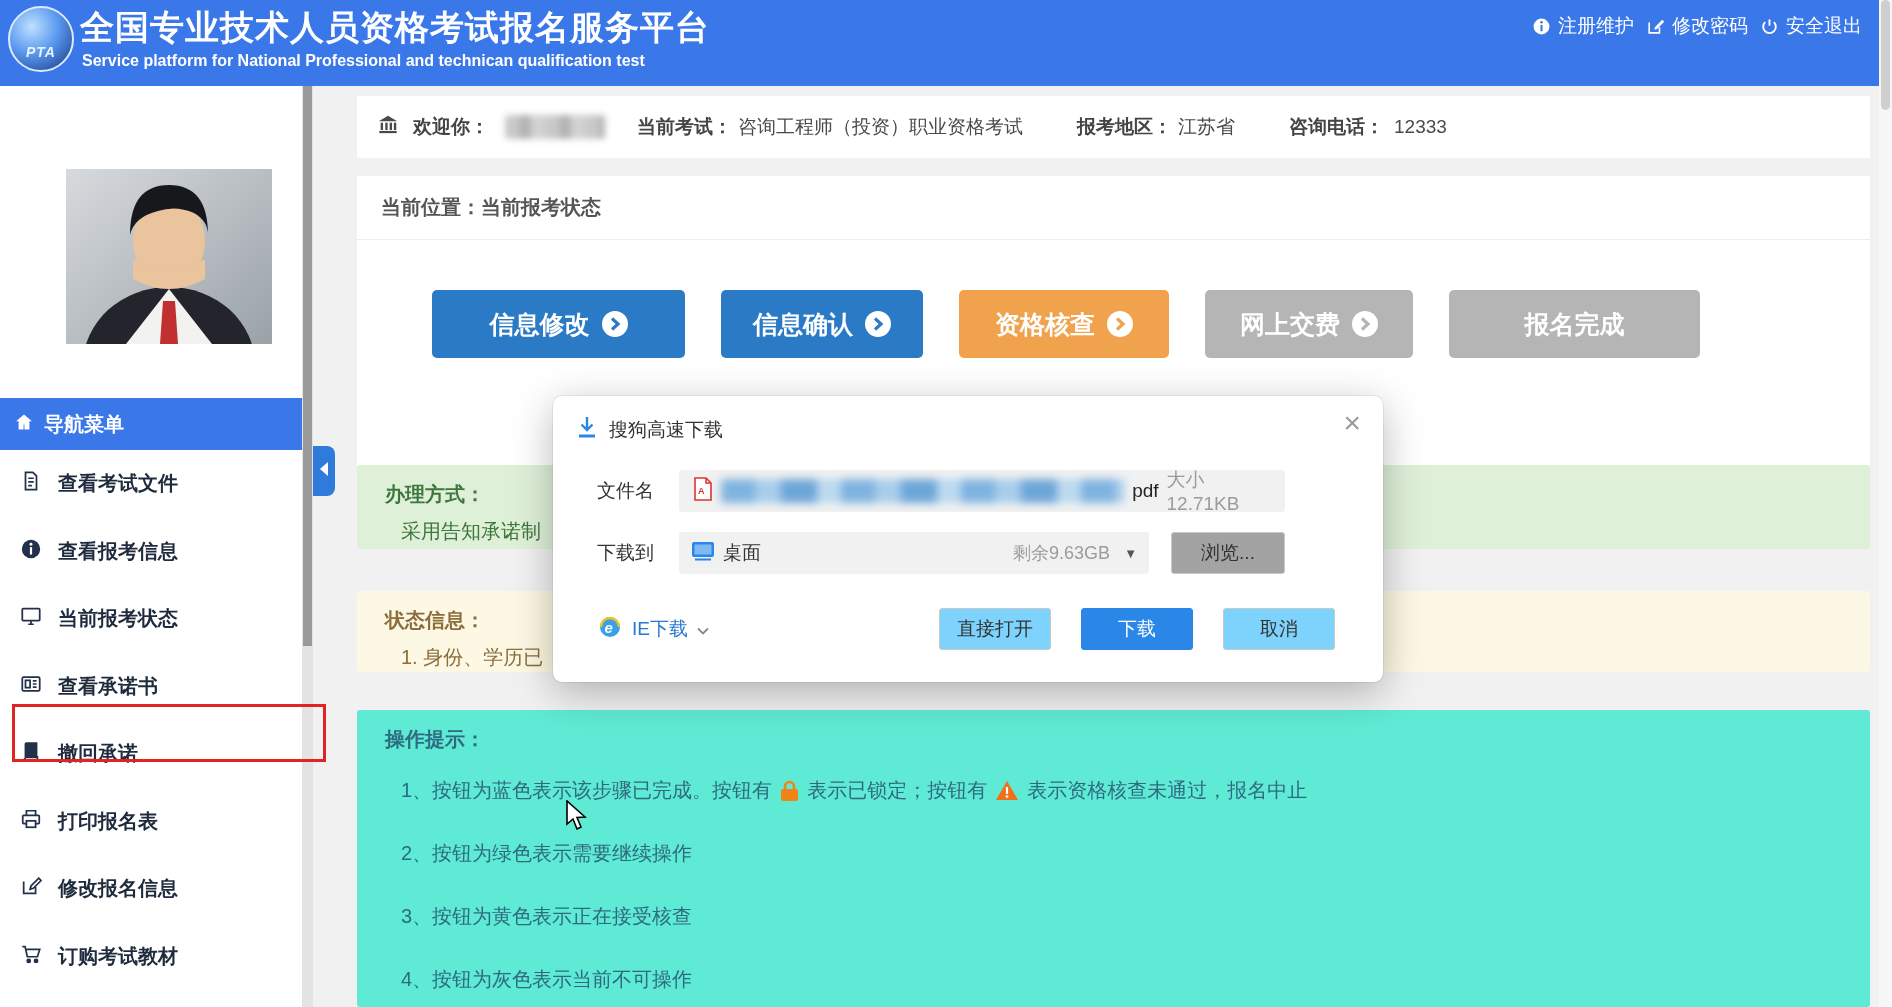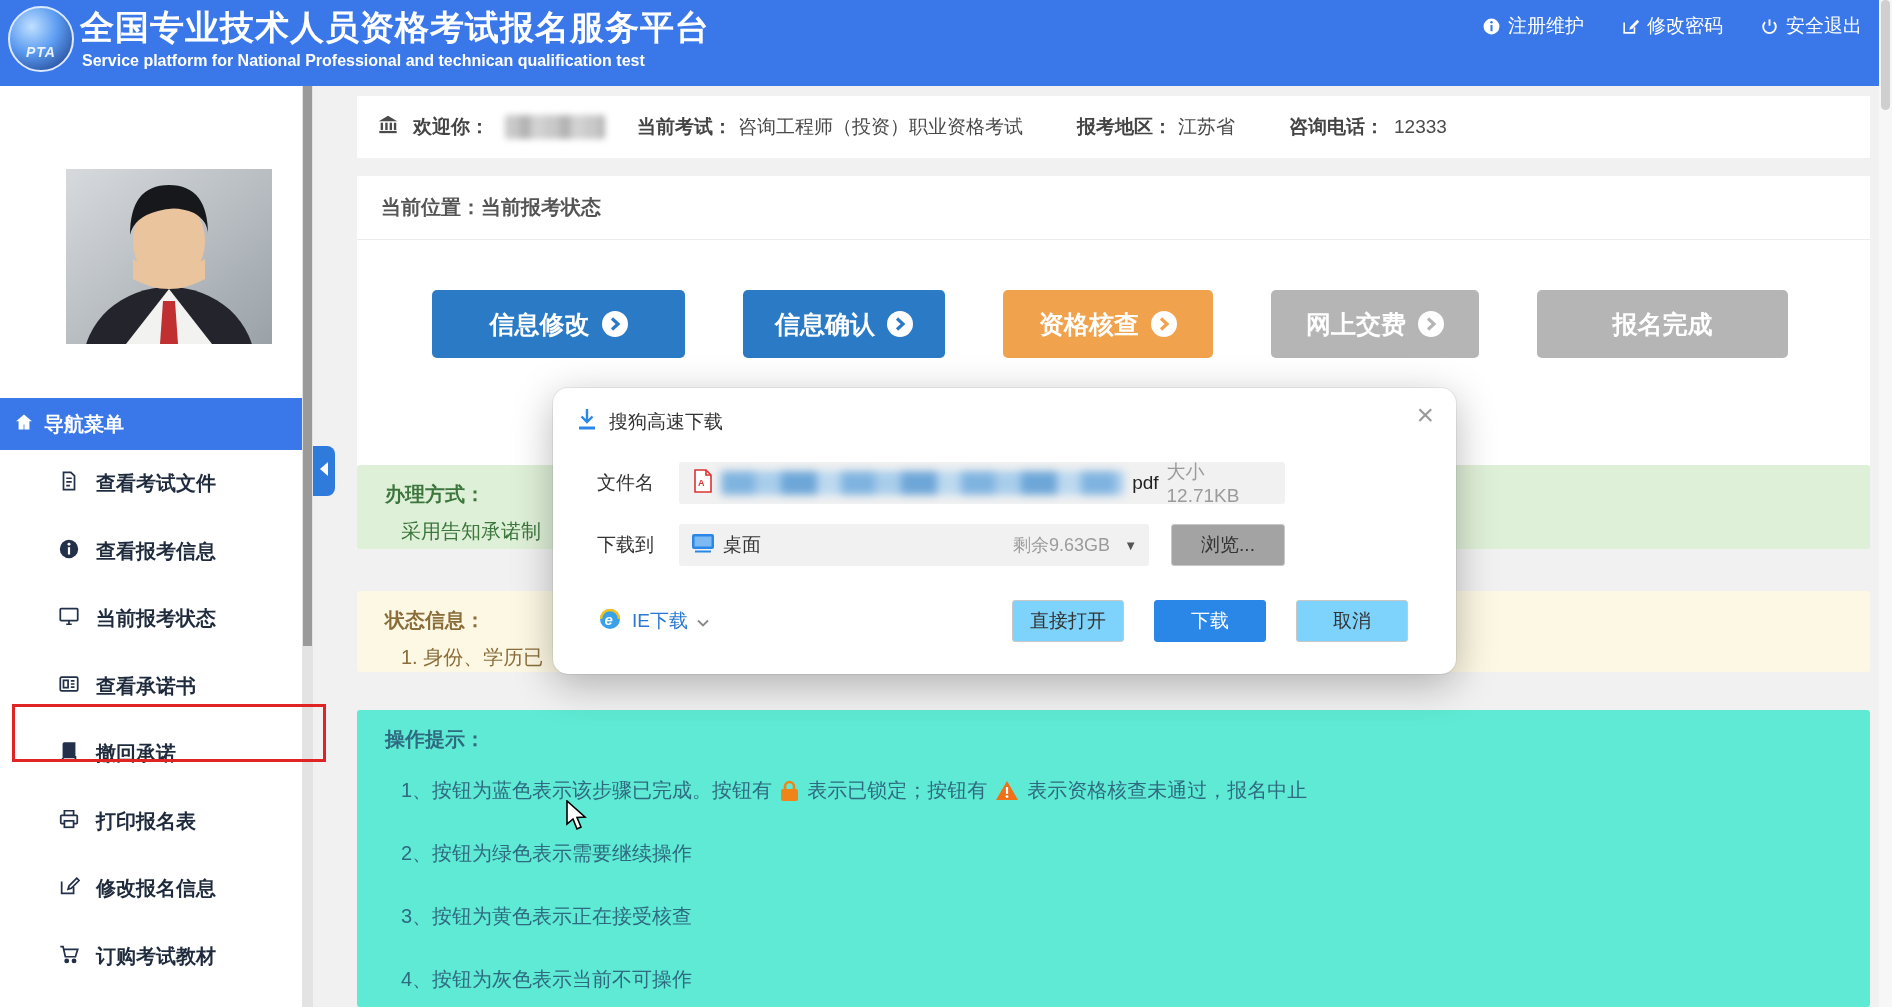--- a/index.html
+++ b/index.html
@@ -8,34 +8,34 @@
   #stage { position:relative; width:1892px; height:1007px; background:#f1f1f1; overflow:hidden; }
 
   
   .header { position:absolute; top:0; left:0; width:1892px; height:86px; background:#3a78ea; color:#fff; z-index:5; }
   .logo { position:absolute; left:8px; top:6px; width:66px; height:66px; border-radius:50%;
           background:radial-gradient(circle at 35% 30%, #bfe0ff 0%, #5a9af0 45%, #16337e 100%);
           display:flex; align-items:flex-end; justify-content:center; border:2px solid #dce9ff; }
   .logo span { font-size:14px; font-weight:bold; color:#eaf3ff; letter-spacing:1px; margin-bottom:10px; font-style:italic; }
   .h-title { position:absolute; left:80px; top:5px; font-size:34px; font-weight:bold; letter-spacing:1px; }
   .h-sub { position:absolute; left:82px; top:52px; font-size:16px; font-weight:bold; }
-  .h-links { position:absolute; right:30px; top:0; height:52px; display:flex; align-items:center; gap:37px; }
+  .h-links { position:absolute; right:30px; top:0; height:52px; display:flex; align-items:center; gap:12px; }
   .h-link { display:flex; align-items:center; gap:7px; font-size:19px; cursor:pointer; }
   .h-link svg { display:block; }
 
   
   .page-scrollbar { position:absolute; right:0; top:0; width:13px; height:1007px; background:#f7f7f7; z-index:6; }
   .page-scrollbar .thumb { position:absolute; top:0; left:2px; width:9px; height:110px; background:#cfcfcf; border-radius:5px; }
 
   
   .sidebar { position:absolute; left:0; top:86px; width:302px; height:921px; background:#fff; z-index:4; }
   .photo { position:absolute; left:66px; top:83px; width:206px; height:175px; overflow:hidden; background:#b9bfc5; }
   .nav-header { position:absolute; left:0; top:312px; width:302px; height:52px; background:#3a78ea; color:#fff;
                 display:flex; align-items:center; gap:10px; padding-left:14px; font-size:20px; font-weight:bold; }
-  .nav-list { position:absolute; left:0; top:364px; width:328px;margin-left:38px; }
+  .nav-list { position:absolute; left:0; top:364px; width:328px; }
   .nav-item { height:67.5px; display:flex; align-items:center; gap:16px; padding-left:20px;
               font-size:20px; font-weight:bold; color:#1f2b3d; cursor:pointer; }
   .nav-item svg { flex:0 0 auto; }
   .red-box { position:absolute; left:12px; top:704px; width:314px; height:58px; border:3px solid #e02424;
              z-index:9; pointer-events:none; }
   .side-scroll { position:absolute; left:302px; top:86px; width:11px; height:921px; background:#e3e3e3; z-index:4; }
   .side-scroll .thumb { position:absolute; top:0; left:1px; width:9px; height:560px; background:#9a9a9a; }
   .collapse-tab { position:absolute; left:313px; top:446px; width:22px; height:50px; background:#2f7bdc;
                   border-radius:0 8px 8px 0; display:flex; align-items:center; justify-content:center; z-index:4; cursor:pointer; }
 
@@ -46,43 +46,43 @@
              font-size:19px; color:#4a4a4a; }
   .welcome b { font-weight:bold; color:#444; }
   .blur-name { display:inline-block; width:100px; height:24px; border-radius:3px; margin:0 18px 0 2px;
                background:repeating-linear-gradient(90deg,#c9c9c9 0 14px,#b5b5b5 14px 26px,#d2d2d2 26px 40px);
                filter:blur(3px); }
   .w-gap { width:26px; }
 
   .flow-panel { top:90px; height:300px; }
   .breadcrumb-row { height:64px; display:flex; align-items:center; padding-left:24px;
                     border-bottom:1px solid #ececec; font-size:20px; font-weight:bold; color:#555; }
-  .steps-row { display:flex; margin:50px 0 0 75px; gap:58px; }
+  .steps-row { display:flex; margin:50px 0 0 75px; gap:36px; }
   .step { height:68px; display:flex; align-items:center; justify-content:center; gap:12px; border-radius:5px;
           color:#fff; font-size:25px; font-weight:bold; cursor:pointer; }
   .step-0,.step-1 { background:#2a7ac5; --c:#2a7ac5; }
   .step-2 { background:#f0a24c; --c:#f0a24c; }
   .step-3,.step-4 { background:#b5b5b5; --c:#b5b5b5; }
   .step-0 { width:253px; } .step-1 { width:202px; } .step-2 { width:210px; } .step-3 { width:208px; } .step-4 { width:251px; }
   .step .arrow { width:26px; height:26px; border-radius:50%; background:#fff; display:flex; align-items:center; justify-content:center; }
   .step .arrow svg { stroke:var(--c); }
 
   .note { border-radius:3px; padding:16px 0 0 28px; font-size:20px; }
   .note .nt { font-weight:bold; }
   .note-green { top:379px; height:84px; background:#dff0d8; color:#3c763d; }
   .note-yellow { top:505px; height:81px; background:#fcf8e3; color:#8a6d3b; }
   .note-blue { top:624px; height:297px; background:#5eead4; color:#2f6b80; }
   .note .line2 { margin:10px 0 0 16px; }
   .tips-line { margin:36px 0 0 16px; display:flex; align-items:center; gap:8px; }
   .tips-line.first { margin-top:24px; }
   .inline-ico { display:inline-flex; vertical-align:middle; }
 
   
-  .dialog { position:absolute; left:553px; top:388px; width:903px; height:286px; background:#fff; z-index:20;
-            box-shadow:0 10px 40px rgba(0,0,0,.28), 0 0 0 1px rgba(0,0,0,.06); border-radius:15px; }
+  .dialog { position:absolute; left:553px; top:396px; width:830px; height:286px; background:#fff; z-index:20;
+            box-shadow:0 10px 40px rgba(0,0,0,.28), 0 0 0 1px rgba(0,0,0,.06); border-radius:9px; }
   .dlg-title { position:absolute; left:24px; top:20px; display:flex; align-items:center; gap:12px;
                font-size:19px; color:#333; }
   .dlg-close { position:absolute; right:22px; top:12px; font-size:30px; color:#9a9a9a; cursor:pointer;
                font-weight:normal; line-height:1; }
   .dlg-row { position:absolute; left:44px; display:flex; align-items:center; }
   .dlg-label { width:82px; font-size:19px; color:#333; }
   .file-row { top:74px; }
   .file-field { width:606px; height:42px; background:#f1f1f1; border-radius:3px; display:flex; align-items:center;
                 padding:0 14px; gap:8px; }
   .blur-file { width:428px; height:24px; border-radius:3px; filter:blur(4px);

